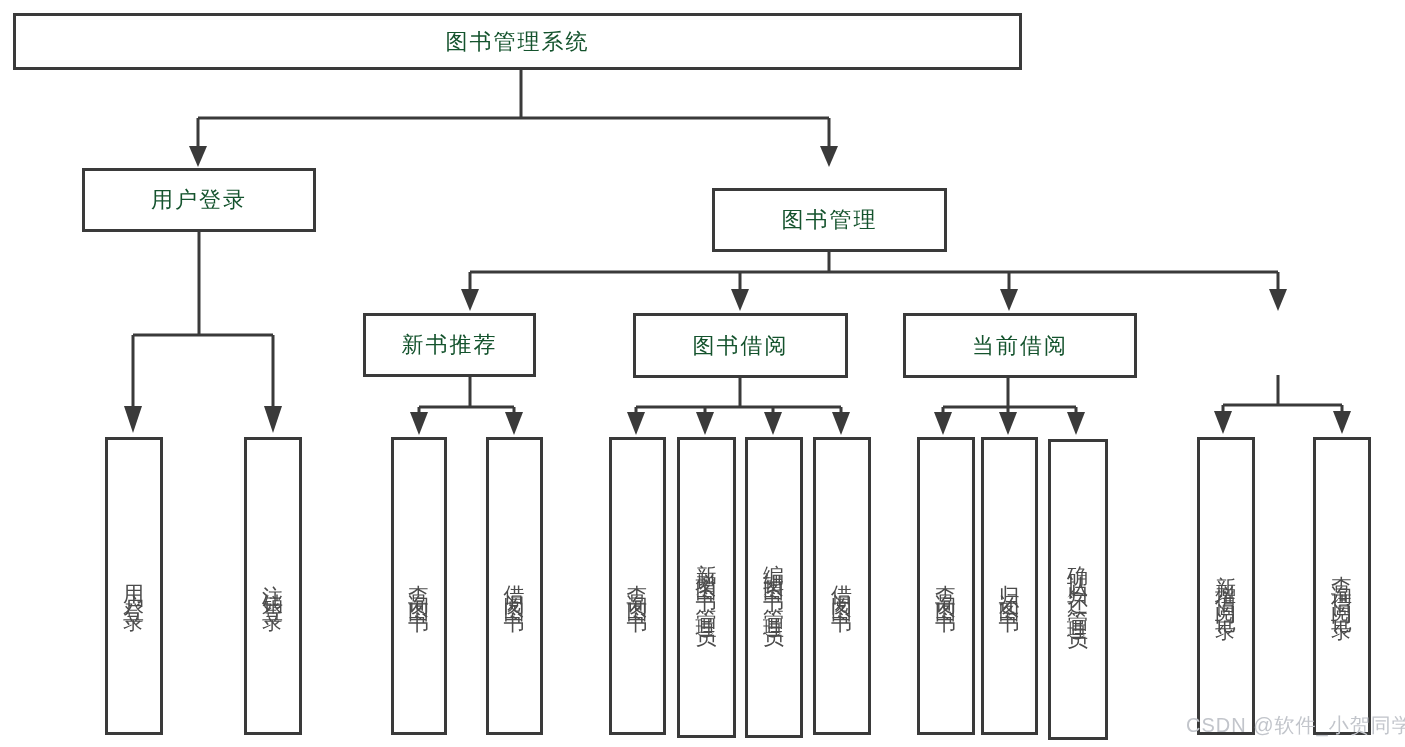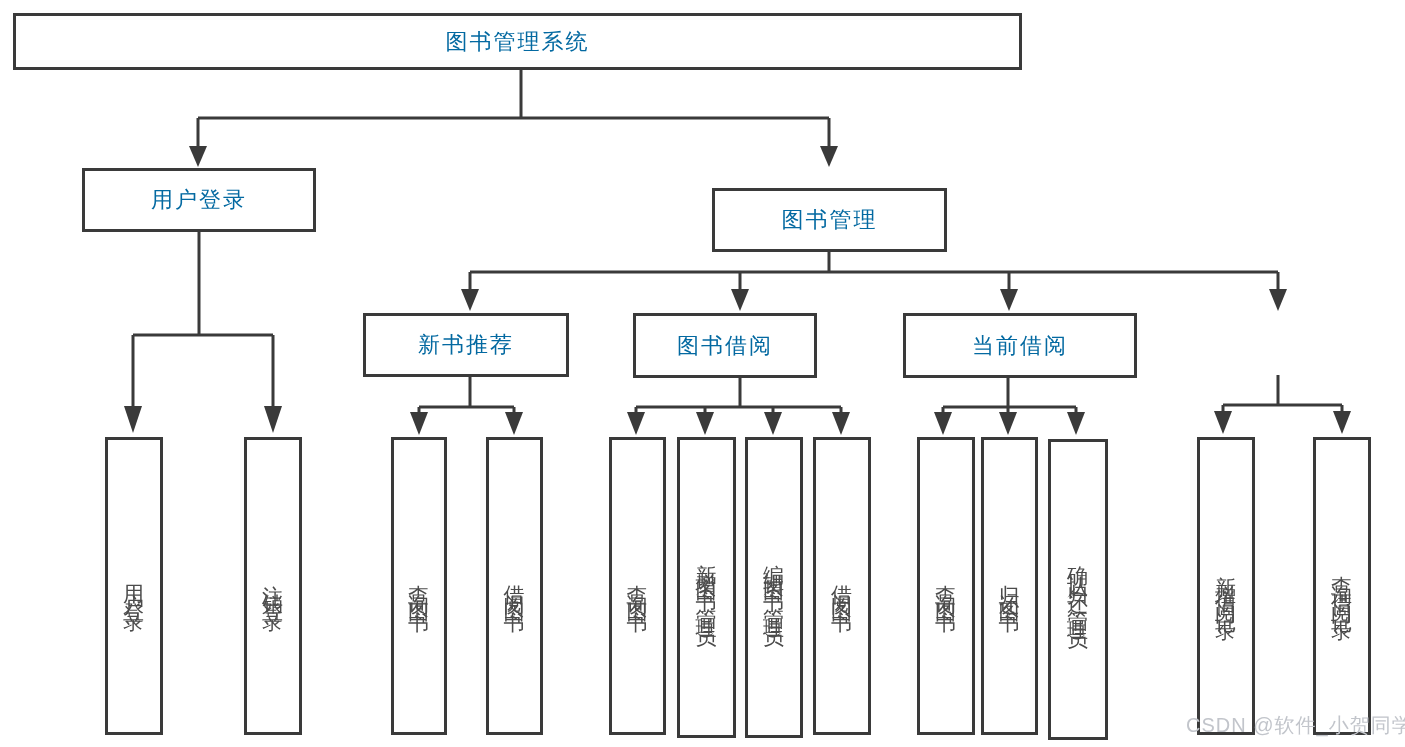--- a/index.html
+++ b/index.html
@@ -5,21 +5,21 @@
   html,body{margin:0;padding:0;background:#ffffff;}
   .canvas{
     position:relative;width:1405px;height:747px;background:#ffffff;
     font-family:"Liberation Sans","DejaVu Sans",sans-serif;overflow:hidden;
   }
   .lines{position:absolute;left:0;top:0;pointer-events:none;}
   .box{
     position:absolute;box-sizing:border-box;
     border:3px solid #3a3a3a;background:#ffffff;
     display:flex;align-items:center;justify-content:center;
-    color:#0369a1;font-size:22px;letter-spacing:2px;white-space:nowrap;
+    color:#14532d;font-size:22px;letter-spacing:2px;white-space:nowrap;
   }
   .vbox{
     position:absolute;box-sizing:border-box;
     border:3px solid #3a3a3a;background:#ffffff;
     display:flex;align-items:center;justify-content:center;
     color:#4b4b4b;
   }
   .vbox span{
     writing-mode:vertical-rl;text-orientation:mixed;
     font-size:21px;letter-spacing:9px;line-height:1;color:#4b4b4b;
@@ -78,24 +78,24 @@
     <span>图书管理系统</span>
   </div>
 
   <div class="box" style="left:82px;top:168px;width:234px;height:64px;">
     <span>用户登录</span>
   </div>
   <div class="box" style="left:712px;top:168px;width:235px;height:64px;margin-top:20px;">
     <span>图书管理</span>
   </div>
 
-  <div class="box" style="left:363px;top:313px;width:206px;height:64px;">
+  <div class="box" style="left:363px;top:313px;width:173px;height:64px;">
     <span>新书推荐</span>
   </div>
-  <div class="box" style="left:633px;top:313px;width:184px;height:65px;text-align:center;">
+  <div class="box" style="left:633px;top:313px;width:215px;height:65px;text-align:center;">
     <span>图书借阅</span>
   </div>
   <div class="box" style="left:903px;top:313px;width:234px;height:65px;">
     <span>当前借阅</span>
   </div>
 
   <div class="vbox" style="left:105px;top:437px;width:58px;height:298px;">
     <span>用户登录</span>
   </div>
   <div class="vbox" style="left:244px;top:437px;width:58px;height:298px;">

